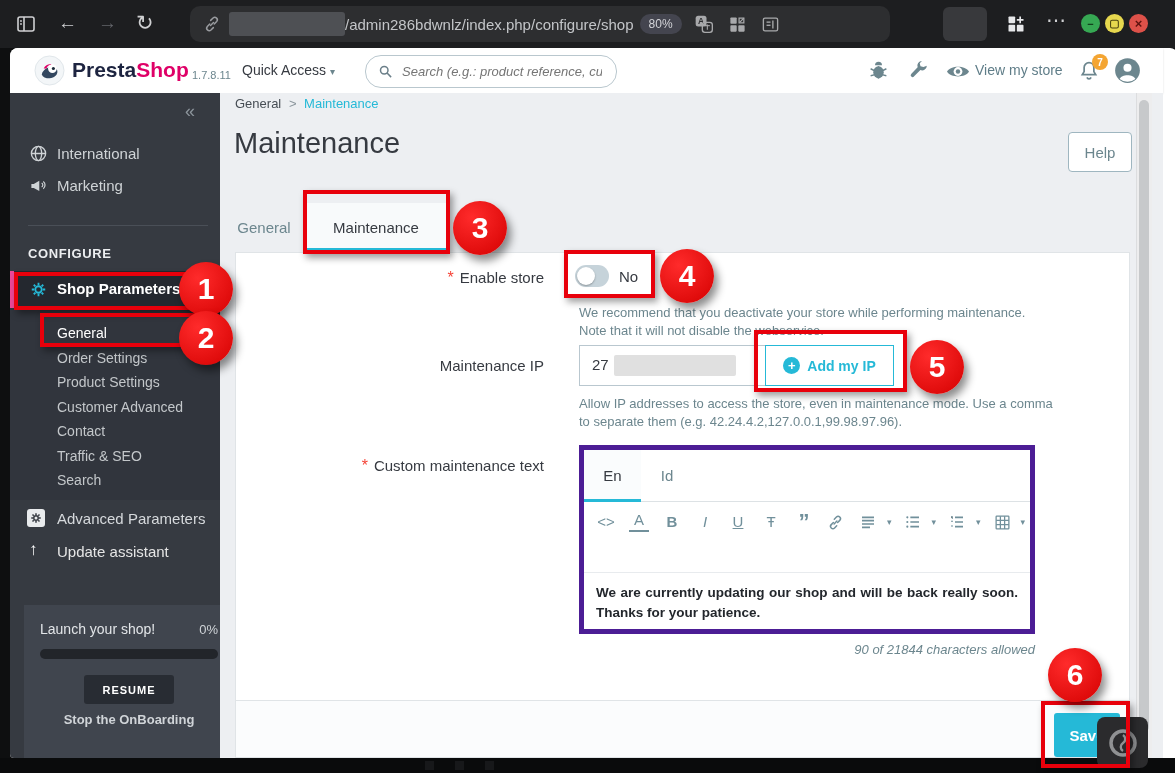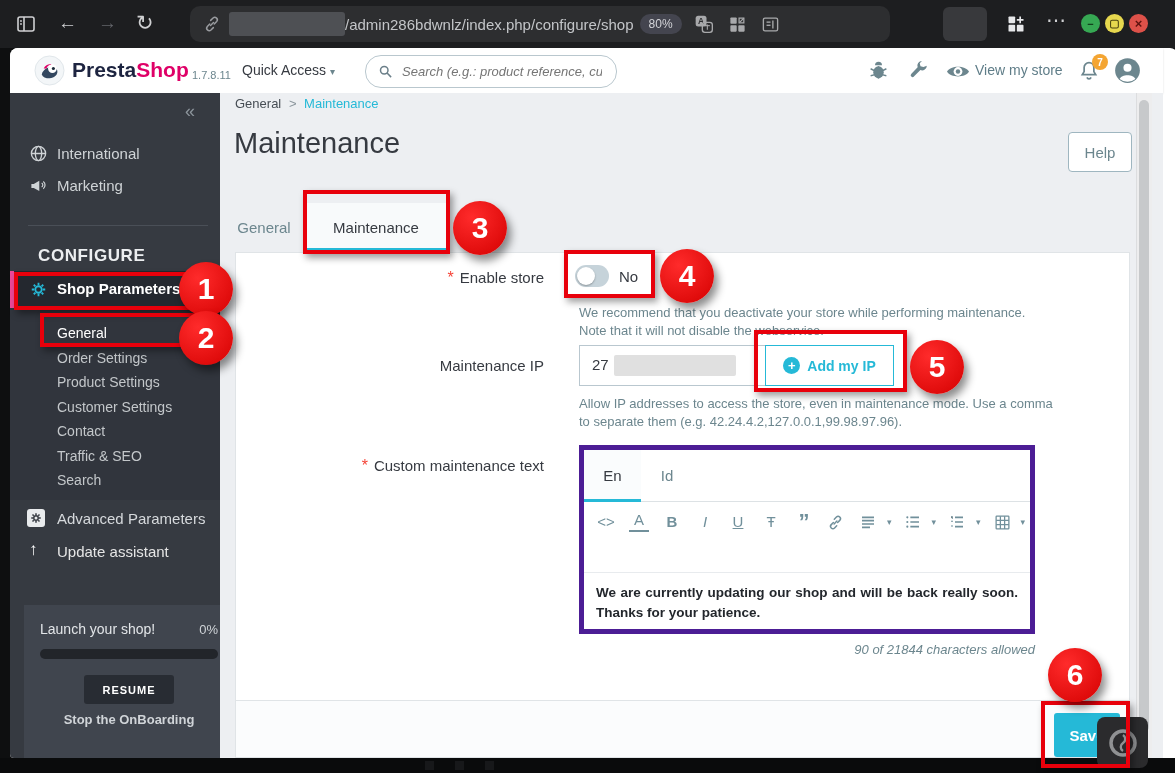--- a/index.html
+++ b/index.html
@@ -197,37 +197,37 @@
     <span class="a" style="left:19px;top:83px;">
       <svg width="19" height="19" viewBox="0 0 24 24" fill="#cfd3d6">
           <path d="M3 10v5h3l7 4V6l-7 4z"></path>
           <path d="M16 9c2 1 2 4 0 5M18 7c3 2 3 7 0 9" stroke="#cfd3d6" stroke-width="1.5" fill="none"></path>
         </svg>
     </span>
     <span class="a snav" style="left:47px;top:84px;">Marketing</span>
 
     <div class="a" style="left:18px;top:132px;width:180px;border-top:1px solid #4a4f57;"></div>
 
-    <span class="a" style="left:28px;top:153px;font-size:17px;font-weight:bold;color:#eceef0;letter-spacing:.6px;">CONFIGURE</span>
+    <span class="a" style="left:18px;top:153px;font-size:13px;font-weight:bold;color:#eceef0;letter-spacing:.6px;">CONFIGURE</span>
 
     <div class="a active-row">
       <span class="a" style="left:15px;top:9px;">
         <svg width="19" height="19" viewBox="0 0 24 24" fill="none" stroke="#25b9d7" stroke-width="2.3">
             <circle cx="12" cy="12" r="4.1"></circle>
             <path d="M12 3.5v3M12 17.5v3M3.5 12h3M17.5 12h3M6 6l2.1 2.1M15.9 15.9L18 18M18 6l-2.1 2.1M8.1 15.9L6 18"></path>
           </svg>
       </span>
       <span class="a" style="left:43px;top:9px;font-size:15px;font-weight:bold;color:#fff;">Shop Parameters</span>
     </div>
 
     <div class="a sub-block">
       <span class="a subitem" style="top:13px;color:#fff;">General</span>
       <span class="a subitem" style="top:38px;">Order Settings</span>
       <span class="a subitem" style="top:62px;">Product Settings</span>
-      <span class="a subitem" style="top:87px;">Customer Settings</span>
+      <span class="a subitem" style="top:87px;">Customer Advanced</span>
       <span class="a subitem" style="top:111px;">Contact</span>
       <span class="a subitem" style="top:136px;">Traffic &amp; SEO</span>
       <span class="a subitem" style="top:160px;">Search</span>
     </div>
 
     <span class="a" style="left:17px;top:416px;width:18px;height:18px;background:#e9ebed;border-radius:3px;display:flex;align-items:center;justify-content:center;">
       <svg width="12" height="12" viewBox="0 0 24 24" fill="none" stroke="#363a41" stroke-width="3">
           <circle cx="12" cy="12" r="4.5"></circle>
           <path d="M12 2.5v3.5M12 18v3.5M2.5 12H6M18 12h3.5M5 5l2.5 2.5M16.5 16.5L19 19M19 5l-2.5 2.5M7.5 16.5L5 19"></path>
         </svg>

